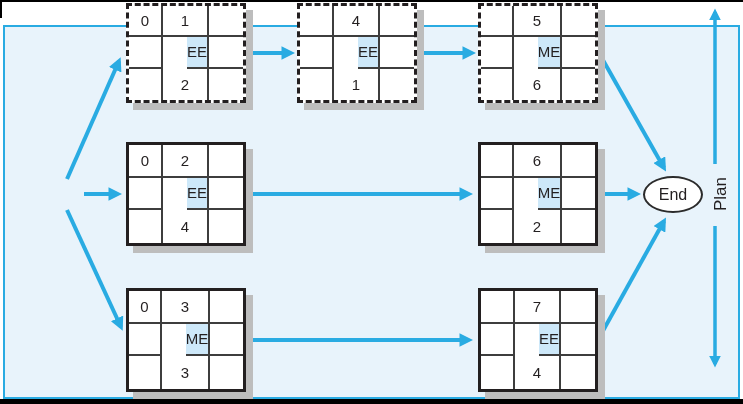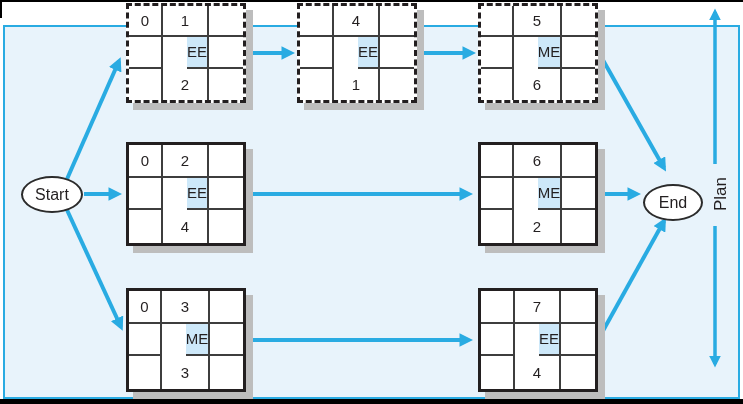--- a/index.html
+++ b/index.html
@@ -57,21 +57,21 @@
     position:absolute;
     box-sizing:border-box;
     background:#ffffff;
     border:2px solid #2b2b2b;
     border-radius:50%;
     display:flex;align-items:center;justify-content:center;
     font-size:16px;color:var(--text);
     z-index:4;
   }
   #start-node{left:21px;top:176px;width:62px;height:37px;}
-  #end-node{left:643px;top:184px;width:60px;height:37px;}
+  #end-node{left:643px;top:176px;width:60px;height:37px;}
 
   .plan-label{
     position:absolute;left:701px;top:174px;width:40px;height:40px;
     line-height:40px;text-align:center;
     transform:rotate(-90deg);
     font-size:17px;color:var(--text);
     z-index:5;
   }
 </style>
 </head>
@@ -182,21 +182,20 @@
     <div class="cell cr cb">7</div>
     <div class="cell cb"></div>
     <div class="cell cr cb"></div>
     <div class="cell cr cb hl">EE</div>
     <div class="cell cb"></div>
     <div class="cell cr"></div>
     <div class="cell cr">4</div>
     <div class="cell"></div>
   </div>
 
-  <div class="term" id="start-node">Start</div>
   <div class="term" id="end-node">End</div>
 
   <div class="plan-label">Plan</div>
 
   <div class="edge-top"></div>
   <div class="edge-left-tick"></div>
   <div class="edge-bottom"></div>
 
 </div>
 

